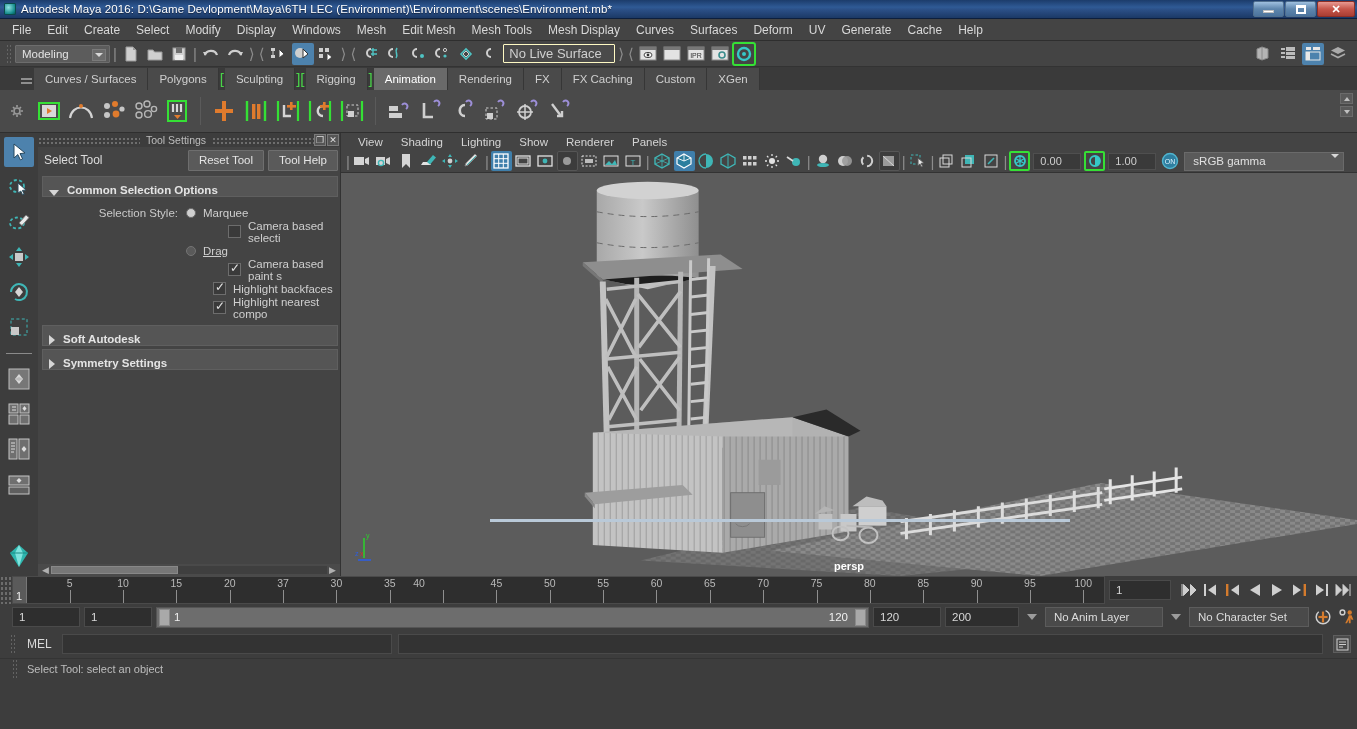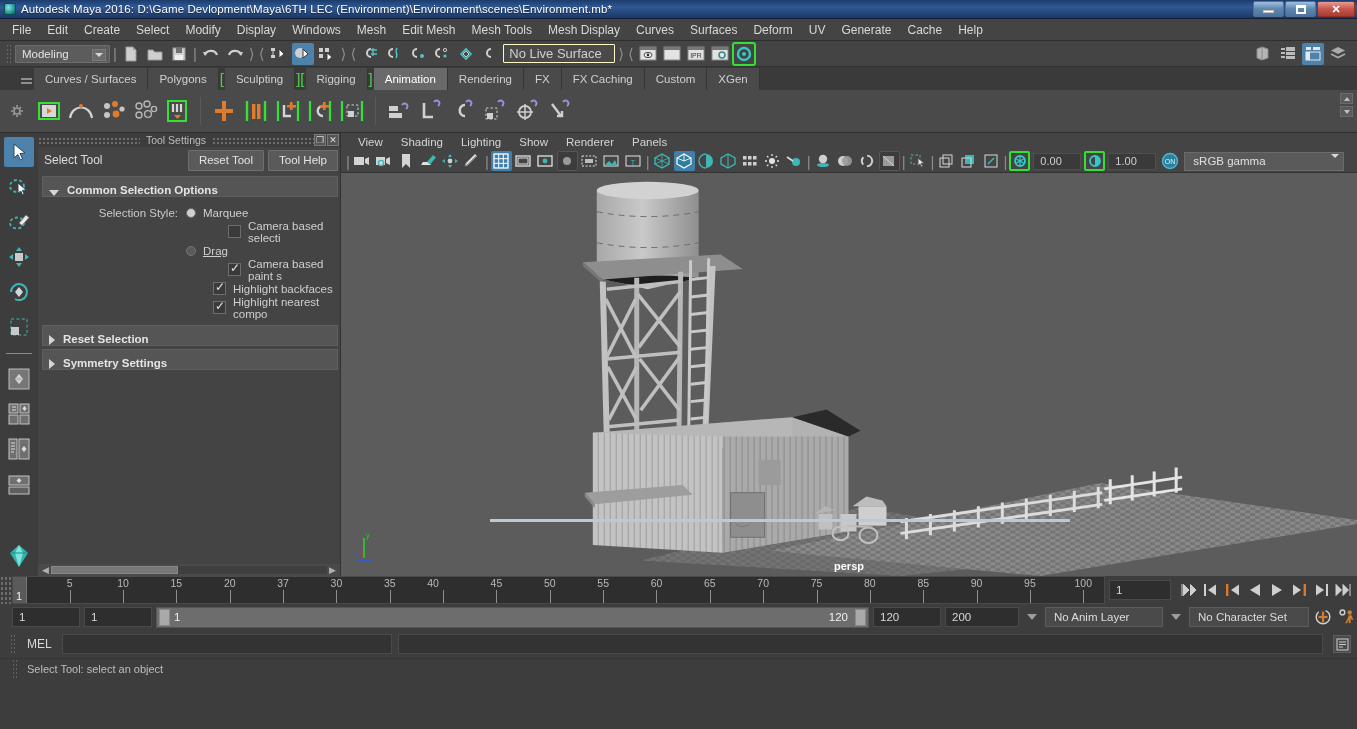--- a/index.html
+++ b/index.html
@@ -699,21 +699,21 @@
           <span>Highlight backfaces</span>
         </div>
         <div class="ts-row" style="padding-left:175px;">
           <span class="cbx on"></span>
           <span>Highlight nearest compo</span>
         </div>
       </div>
 
       <div class="frame-head" style="margin-top:8px;">
         <i class="tri-r"></i>
-        <span class="ft">Reset Selection</span>
+        <span class="ft">Soft Autodesk</span>
       </div>
       <div class="frame-head" style="margin-top:3px;">
         <i class="tri-r"></i>
         <span class="ft">Symmetry Settings</span>
       </div>
 
       <div class="ts-scroll">
         <span class="tri">◀</span>
         <span class="bar"></span>
         <span class="bar2"></span>
@@ -1065,21 +1065,21 @@
         <div class="tl-num" style="left: 163.372px;">15</div>
         <div class="tl-tick" style="left: 216.719px;"></div>
         <div class="tl-num" style="left: 216.719px;">20</div>
         <div class="tl-tick" style="left: 270.066px;"></div>
         <div class="tl-num" style="left: 270.066px;">37</div>
         <div class="tl-tick" style="left: 323.413px;"></div>
         <div class="tl-num" style="left: 323.413px;">30</div>
         <div class="tl-tick" style="left: 376.76px;"></div>
         <div class="tl-num" style="left: 376.76px;">35</div>
         <div class="tl-tick" style="left: 430.107px;"></div>
-        <div class="tl-num" style="left: 420px;">40</div>
+        <div class="tl-num" style="left: 406px;">40</div>
         <div class="tl-tick" style="left: 483.455px;"></div>
         <div class="tl-num" style="left: 483.455px;">45</div>
         <div class="tl-tick" style="left: 536.802px;"></div>
         <div class="tl-num" style="left: 536.802px;">50</div>
         <div class="tl-tick" style="left: 590.149px;"></div>
         <div class="tl-num" style="left: 590.149px;">55</div>
         <div class="tl-tick" style="left: 643.496px;"></div>
         <div class="tl-num" style="left: 643.496px;">60</div>
         <div class="tl-tick" style="left: 696.843px;"></div>
         <div class="tl-num" style="left: 696.843px;">65</div>

